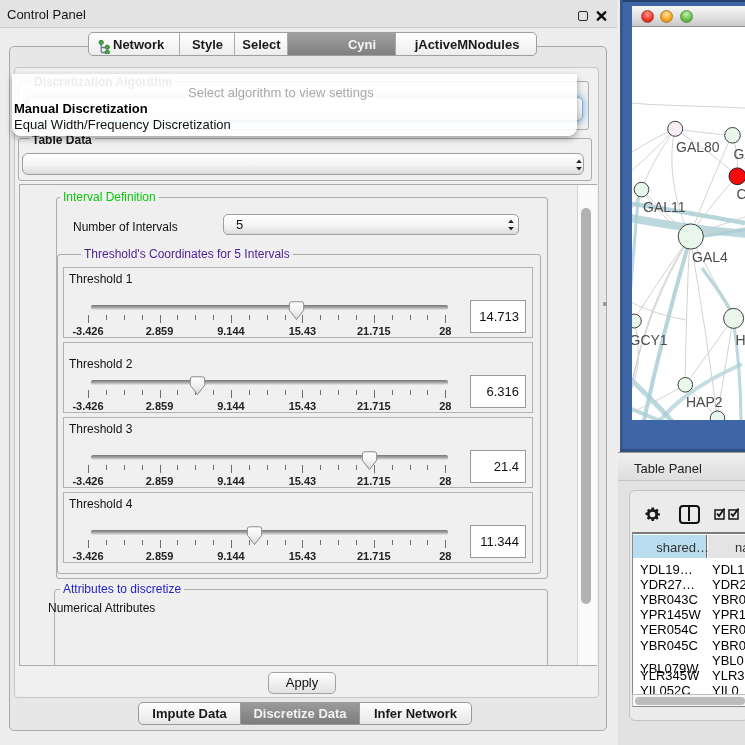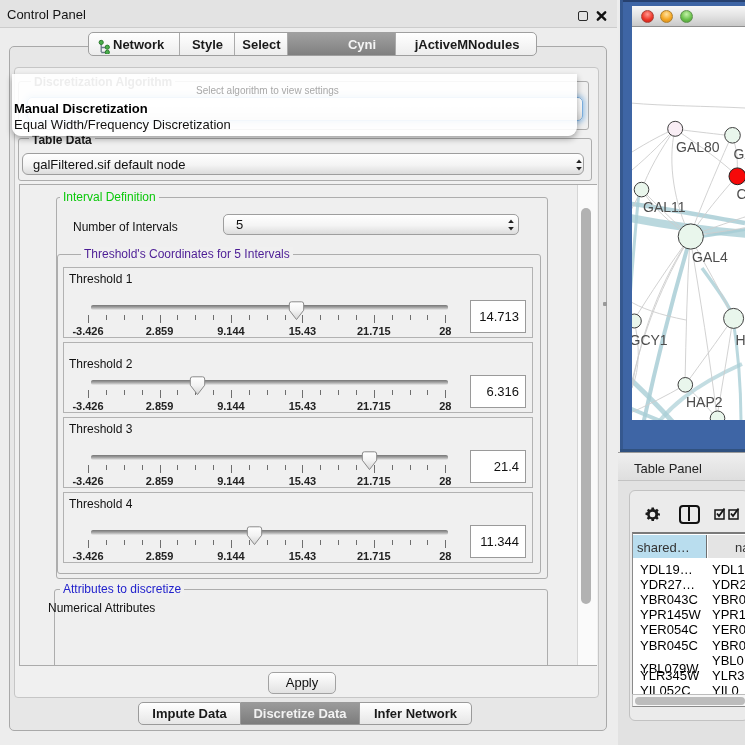--- a/index.html
+++ b/index.html
@@ -51,21 +51,20 @@
   <div class="abs" style="left:307px;top:4px;width:142px;text-align:center;font-size:13px;font-weight:bold;color:#1a1a1a;">jActiveMNodules</div>
 </div>
 
 <div class="grp" style="left:18px;top:81px;width:571px;height:49px;"></div>
 <div class="glab" style="left:31px;top:75px;font-weight:bold;color:#4a4a4a;background:#f0f0f0;">Discretization Algorithm</div>
 <div class="combo" style="left:27px;top:97px;width:556px;height:24px;border-color:#7aaede;box-shadow:0 0 5px 2px rgba(110,170,225,0.6);"></div>
 
 <div class="grp" style="left:18px;top:138px;width:574px;height:43px;"></div>
 <div class="glab" style="left:29px;top:133px;font-weight:bold;color:#1a1a1a;background:#f0f0f0;">Table Data</div>
 <div class="combo" style="left:22px;top:153px;width:562px;height:22px;border-radius:6px;">
-  <div class="abs" style="left:10px;top:3px;">galFiltered.sif default node</div>
   <svg class="abs" style="left:552px;top:5px;" width="8" height="12" viewBox="0 0 8 12">
       <path d="M4,0.5 L6.8,4 H1.2 Z" fill="#222"></path>
       <path d="M4,11.5 L1.2,8 H6.8 Z" fill="#222"></path>
     </svg>
 </div>
 
 <div class="abs" style="left:19px;top:184px;width:578px;height:482px;border:1px solid #ababab;background:#efefef;"></div>
 
 <div class="abs" style="left:577px;top:185px;width:20px;height:480px;background:#fafafa;border-left:1px solid #d5d5d5;"></div>
 <div class="abs" style="left:581px;top:208px;width:10px;height:396px;background:#b2b2b2;border-radius:5px;"></div>
@@ -255,21 +254,21 @@
   <div class="blab" style="left:28px;top:416px;">Numerical Attributes</div>
 </div>
 
 <div class="abs" style="left:268px;top:672px;width:68px;height:22px;border:1px solid #a2a2a2;border-radius:5px;background:linear-gradient(180deg,#ffffff,#e2e2e2);text-align:center;font-size:13px;line-height:20px;color:#111;">Apply</div>
 
 <div class="seg" style="left:138px;top:702px;width:103px;border-radius:5px 0 0 5px;">Impute Data</div>
 <div class="seg" style="left:241px;top:702px;width:119px;background:linear-gradient(180deg,#9b9b9b,#7c7c7c);color:#f2f2f2;border-left:none;">Discretize Data</div>
 <div class="seg" style="left:360px;top:702px;width:112px;border-radius:0 5px 5px 0;border-left:none;">Infer Network</div>
 
 <div class="abs" style="left:12px;top:74px;width:565px;height:62px;background:rgba(255,255,255,0.90);border-radius:0 0 9px 9px;box-shadow:0 3px 6px rgba(0,0,0,0.33);"></div>
-<div class="abs" style="left:196px;top:85px;font-size:10px;color:#a8a8a8;">Select algorithm to view settings</div>
+<div class="abs" style="left:188px;top:85px;font-size:13px;color:#a8a8a8;">Select algorithm to view settings</div>
 <div class="abs" style="left:14px;top:101px;font-size:13px;font-weight:bold;color:#000;">Manual Discretization</div>
 <div class="abs" style="left:14px;top:117px;font-size:13px;color:#111;">Equal Width/Frequency Discretization</div>
 
 <div class="abs" style="left:603px;top:302px;width:4px;height:4px;background:#9a9a9a;border-radius:1px;"></div>
 
 <div class="abs" style="left:620px;top:0;width:125px;height:452px;background:#3e65a5;"></div>
 <div class="abs" style="left:620px;top:0;width:125px;height:2px;background:#27416f;"></div>
 <div class="abs" style="left:620px;top:0;width:3px;height:452px;background:#35588f;"></div>
 <div class="abs" style="left:620px;top:449px;width:125px;height:3px;background:#30517f;"></div>
 
@@ -355,21 +354,21 @@
     <path d="M3,7.5 L5,10 L10.5,2.5" fill="none" stroke="#161616" stroke-width="1.8"></path>
   </svg>
 <svg class="abs" style="left:728px;top:506px;" width="12" height="14" viewBox="0 0 12 14">
     <rect x="1" y="4" width="9" height="9" fill="none" stroke="#161616" stroke-width="1.5"></rect>
     <path d="M3,7.5 L5,10 L10.5,2.5" fill="none" stroke="#161616" stroke-width="1.8"></path>
   </svg>
 
 <div class="abs" style="left:632px;top:532px;width:113px;height:162px;background:#ffffff;border-left:1px solid #8a8a8a;border-top:2px solid #7a7a7a;overflow:hidden;"></div>
 <div class="abs" style="left:633px;top:535px;width:74px;height:23px;background:#b9ddee;border-right:1px solid #6f6f6f;"></div>
 <div class="abs" style="left:708px;top:535px;width:37px;height:23px;background:#e4e4e4;"></div>
-<div class="abs" style="left:637px;top:540px;width:72px;text-align:left;font-size:13px;color:#333;">shared…</div>
+<div class="abs" style="left:637px;top:540px;width:72px;text-align:right;font-size:13px;color:#333;">shared…</div>
 <div class="abs" style="left:735px;top:540px;font-size:13px;color:#333;">na</div>
 <div class="abs" style="left:633px;top:558px;width:112px;height:136px;overflow:hidden;background:#fff;"></div>
 <div class="trow" style="left:640px;top:562px;">YDL19…</div>
 <div class="trow" style="left:712px;top:562px;">YDL1</div>
 <div class="trow" style="left:640px;top:577px;">YDR27…</div>
 <div class="trow" style="left:712px;top:577px;">YDR2</div>
 <div class="trow" style="left:640px;top:592px;">YBR043C</div>
 <div class="trow" style="left:712px;top:592px;">YBR0</div>
 <div class="trow" style="left:640px;top:607px;">YPR145W</div>
 <div class="trow" style="left:712px;top:607px;">YPR1</div>

